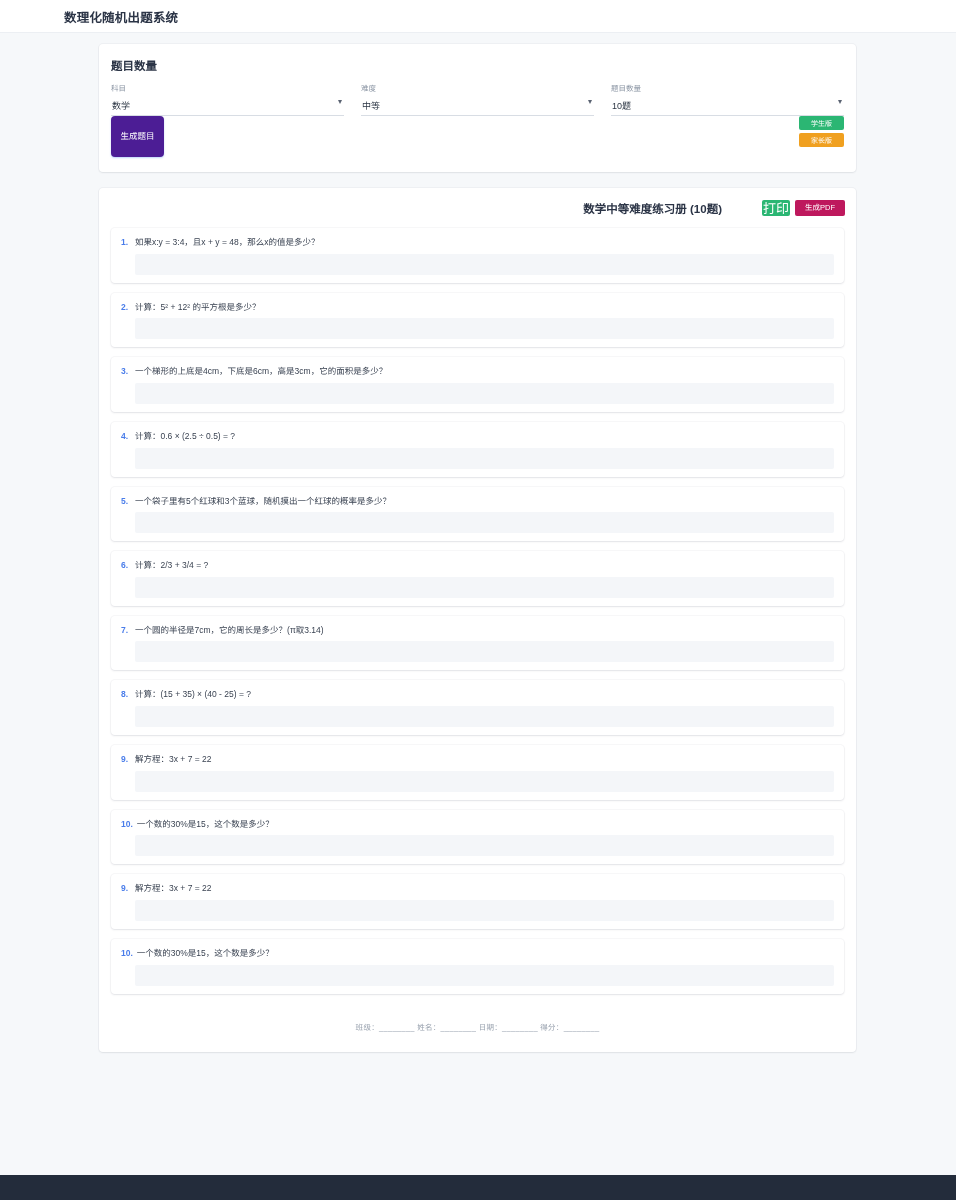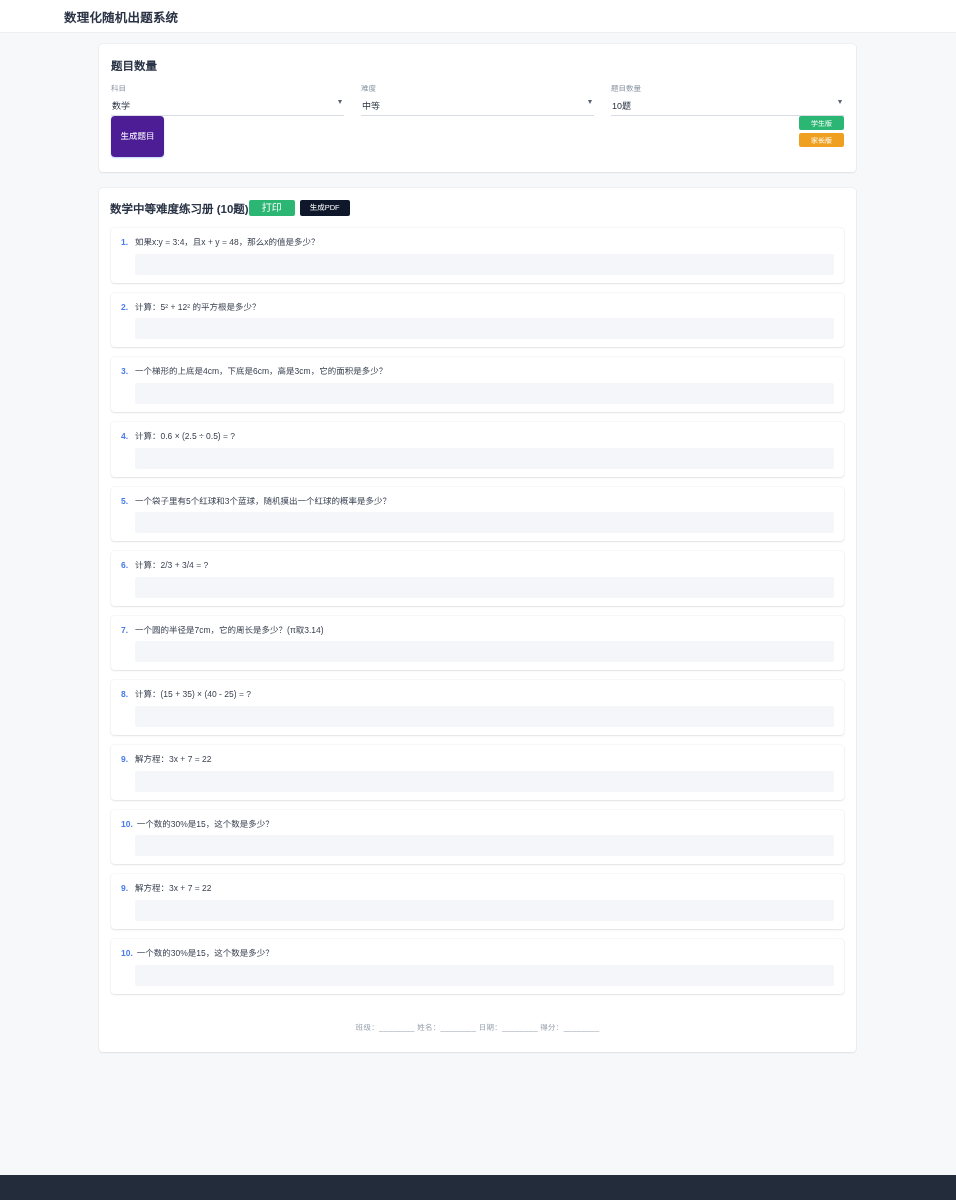--- a/index.html
+++ b/index.html
@@ -144,38 +144,39 @@
   }
 
   
   .worksheet-card {
     padding: 12px 11px 0 11px;
     padding-bottom: 14px;
   }
   .worksheet-head {
     display: flex;
     align-items: center;
-    justify-content: flex-start;
+    justify-content: flex-end;
     padding: 0 0 12px 0;
+    gap: 40px;
   }
   .worksheet-title {
     font-size: 11.5px;
     font-weight: bold;
     color: #2b3446;
   }
   .worksheet-head-btns { display: flex; gap: 5px; }
   .btn-print {
     background: #2bb673;
-    width: 46px;
+    width: 28px;
     height: 16px;
-    font-size: 10px;
+    font-size: 13px;
     border-radius: 2px;
   }
   .btn-pdf {
-    background: #0f172a;
+    background: #be185d;
     width: 50px;
     height: 16px;
     font-size: 7.5px;
     border-radius: 2px;
   }
 
   
   .question-list { padding: 0 1px; }
   .question-item {
     background: #ffffff;

